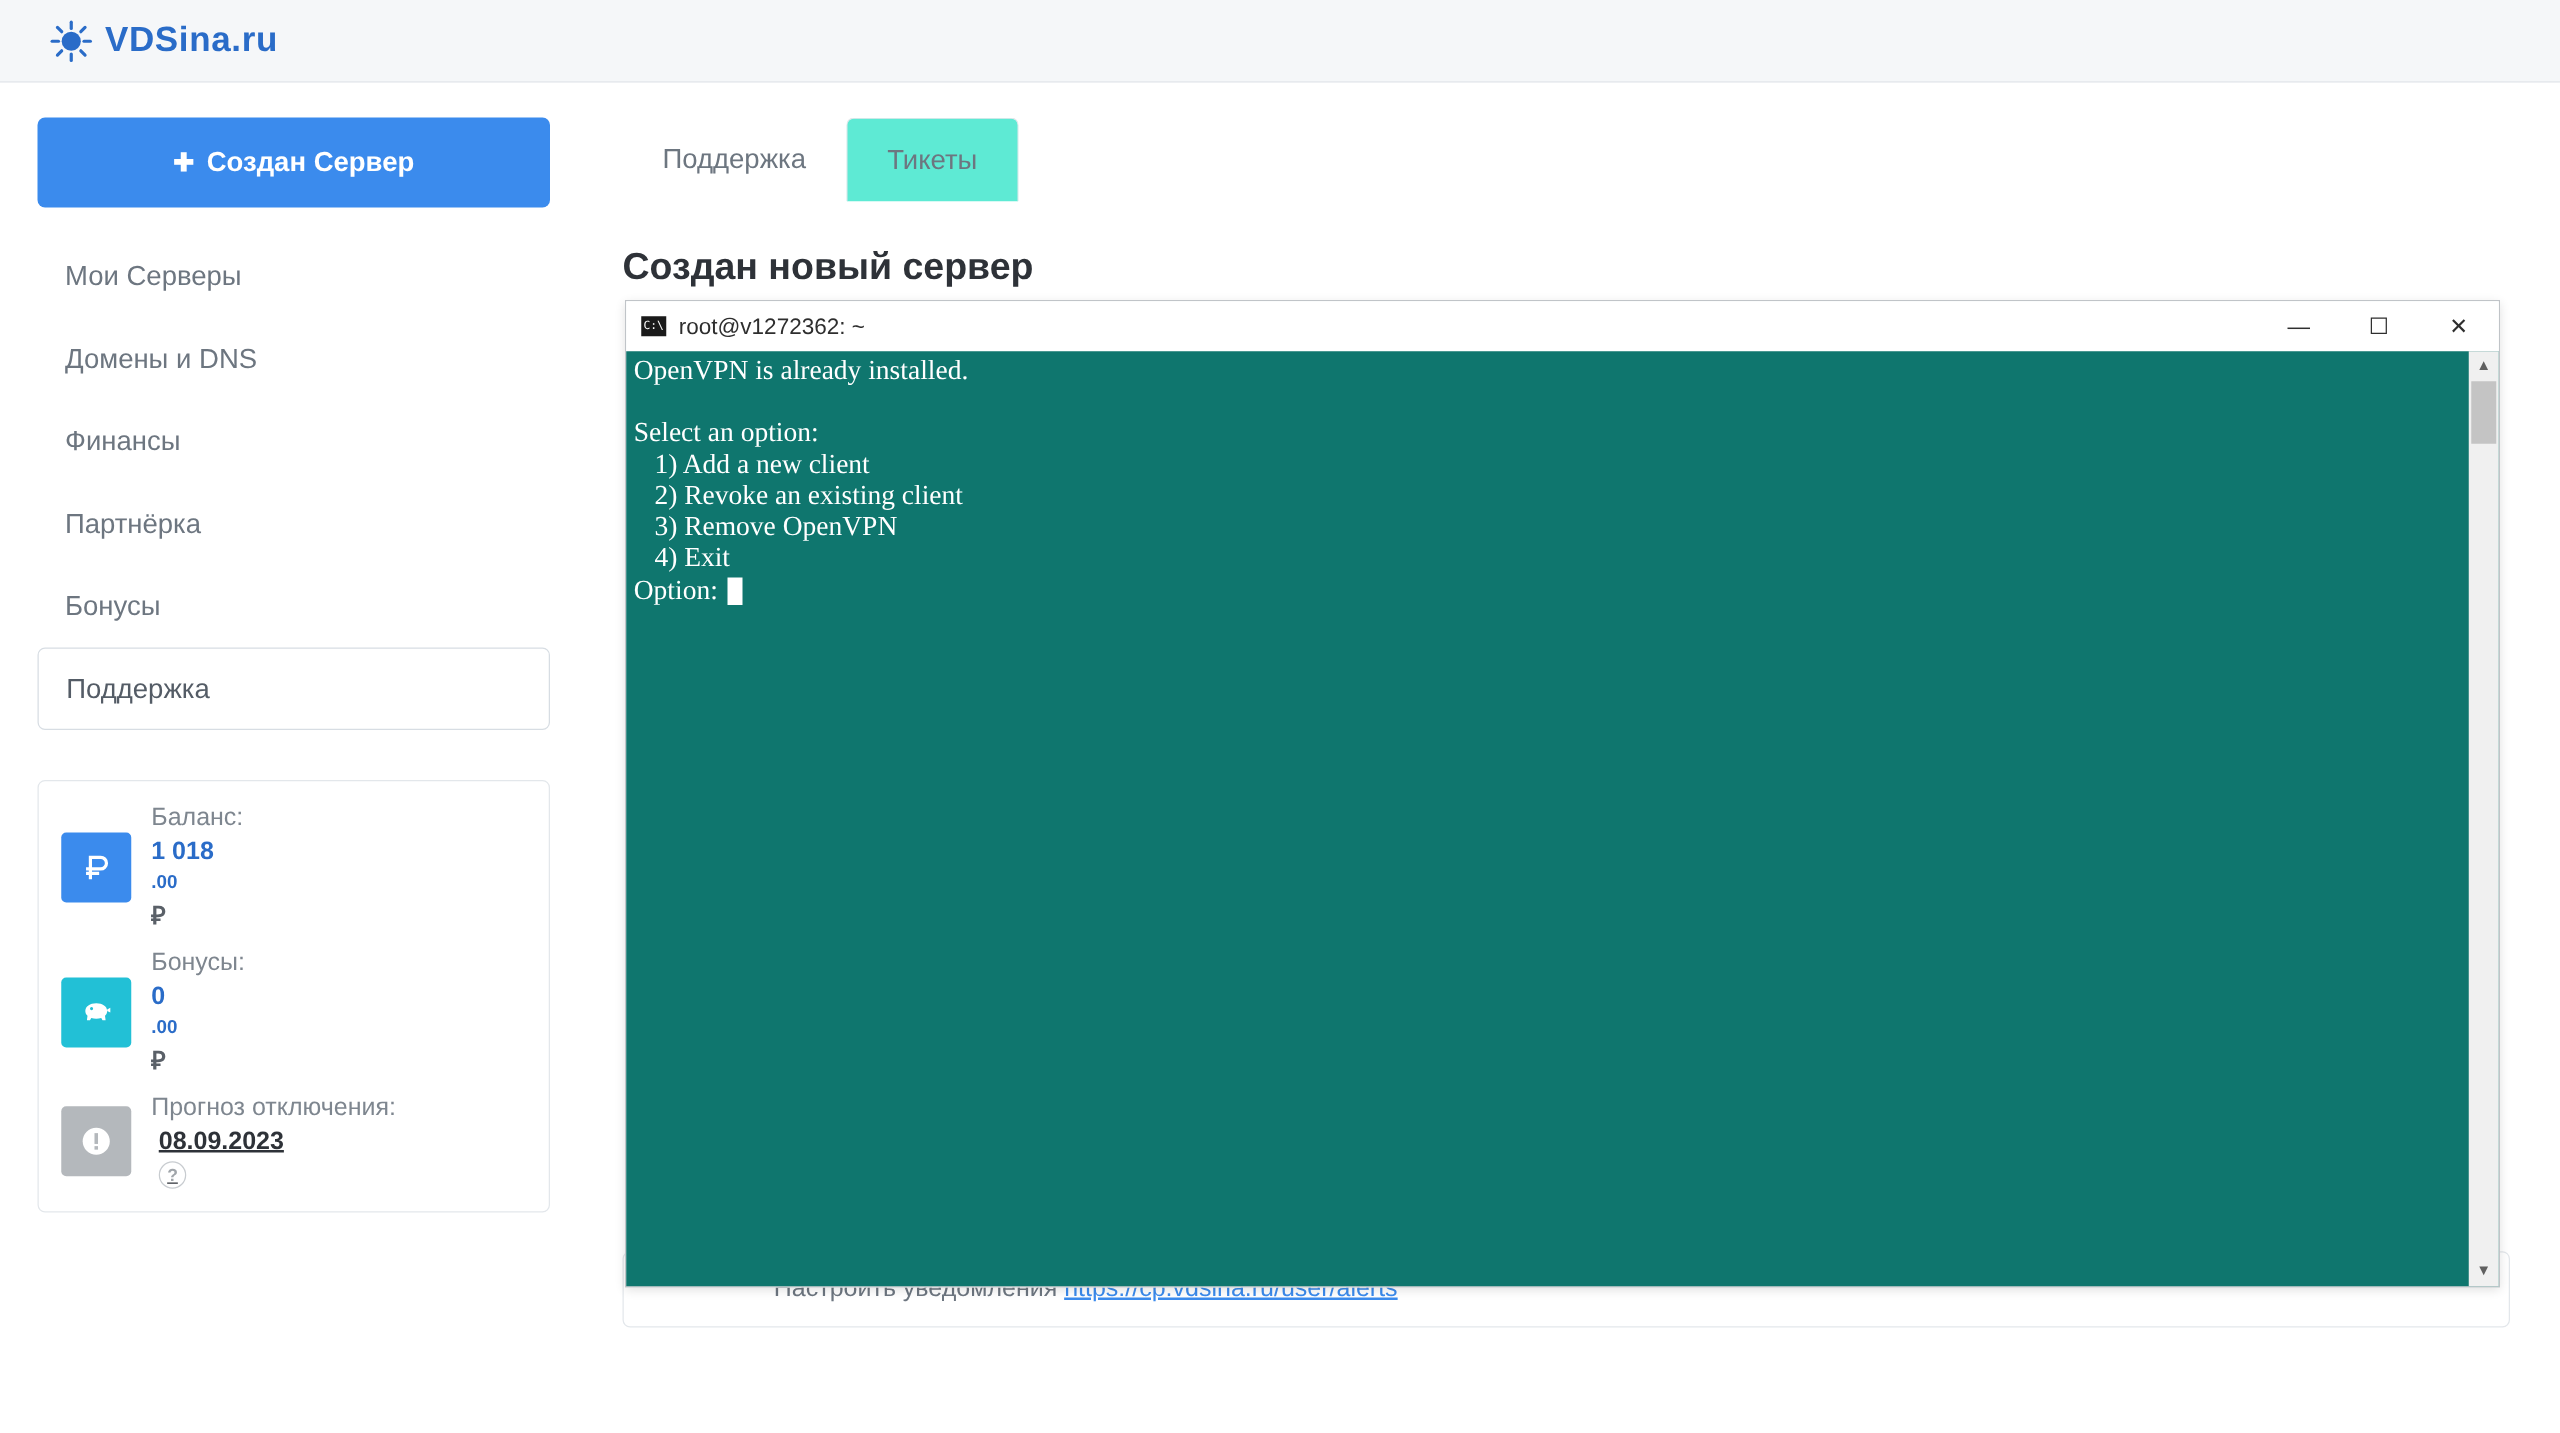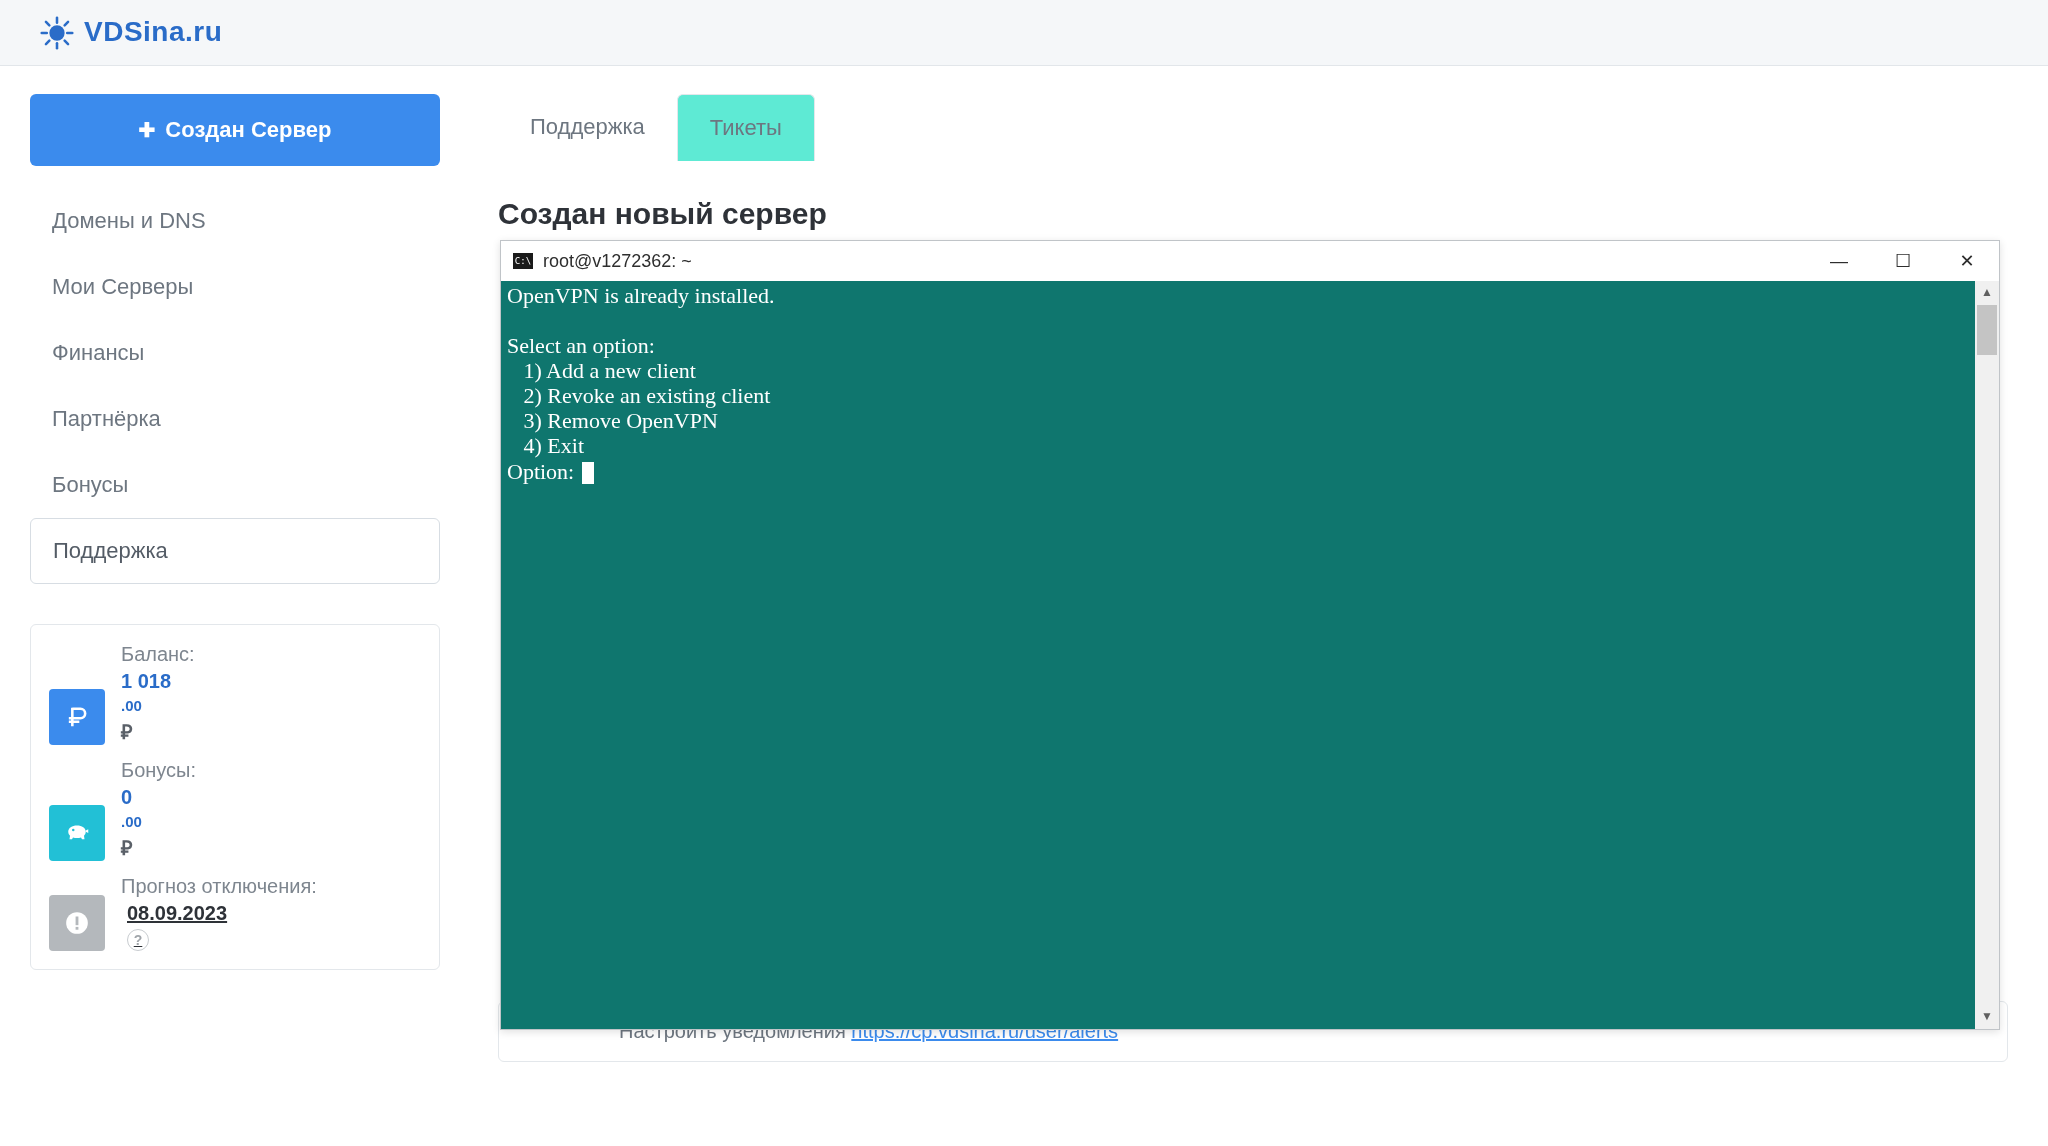--- a/index.html
+++ b/index.html
@@ -83,21 +83,21 @@
     margin-top: 40px;
     border: 1px solid #e3e7eb;
     border-radius: 6px;
     padding: 18px 18px;
     display: flex;
     flex-direction: column;
     gap: 14px;
   }
   .info-row {
     display: flex;
-    align-items: flex-end;
+    align-items: center;
     gap: 16px;
   }
   .info-icon {
     width: 56px;
     height: 56px;
     border-radius: 4px;
     display: flex;
     align-items: center;
     justify-content: center;
     flex-shrink: 0;
@@ -307,24 +307,24 @@
 
 <div class="layout">
 
   <aside class="sidebar">
     <button class="create-btn">
       <span class="plus">✚</span>
       <span>Создан Сервер</span>
     </button>
 
     <div class="nav-item">
+      <span>Мои Серверы</span>
+    </div>
+    <div class="nav-item">
       <span>Домены и DNS</span>
-    </div>
-    <div class="nav-item">
-      <span>Мои Серверы</span>
     </div>
     <div class="nav-item">
       <span>Финансы</span>
     </div>
     <div class="nav-item">
       <span>Партнёрка</span>
     </div>
     <div class="nav-item">
       <span>Бонусы</span>
     </div>

